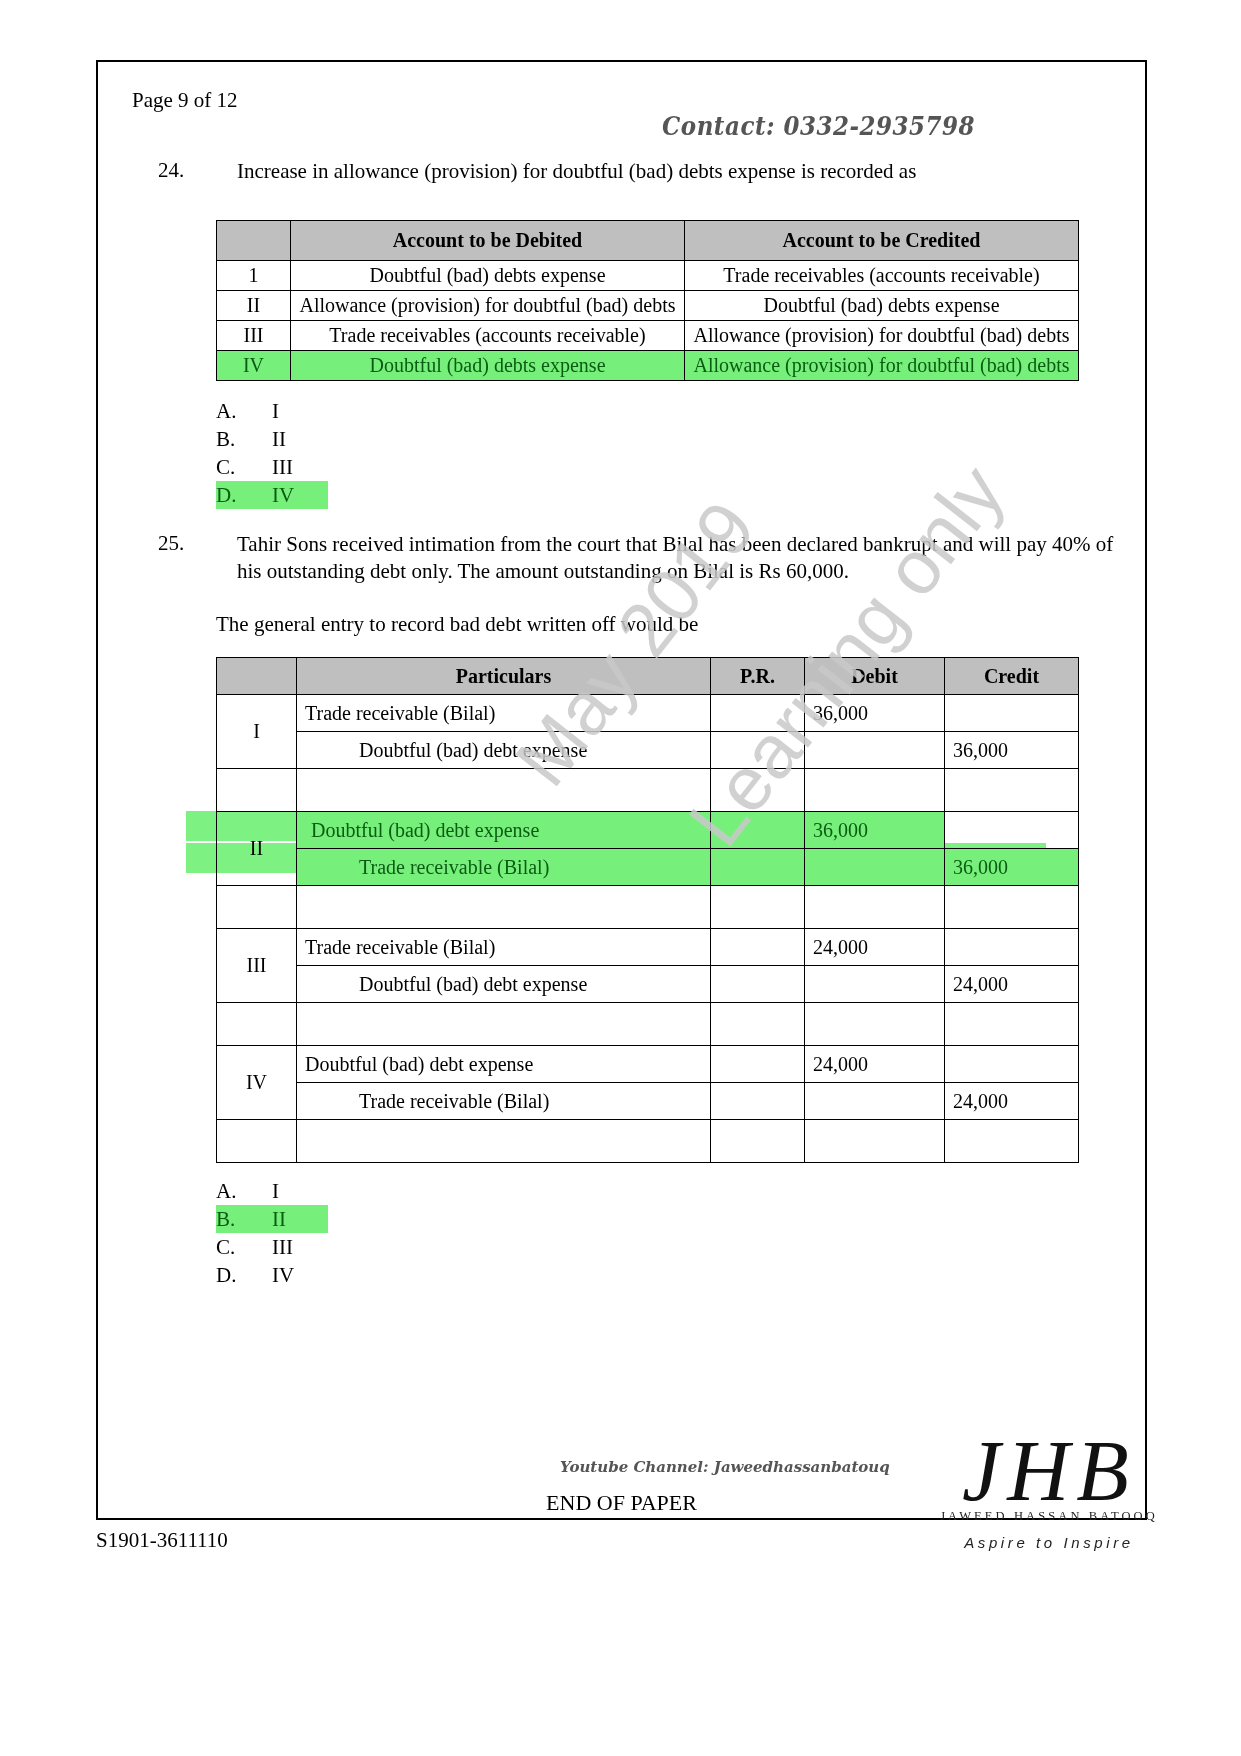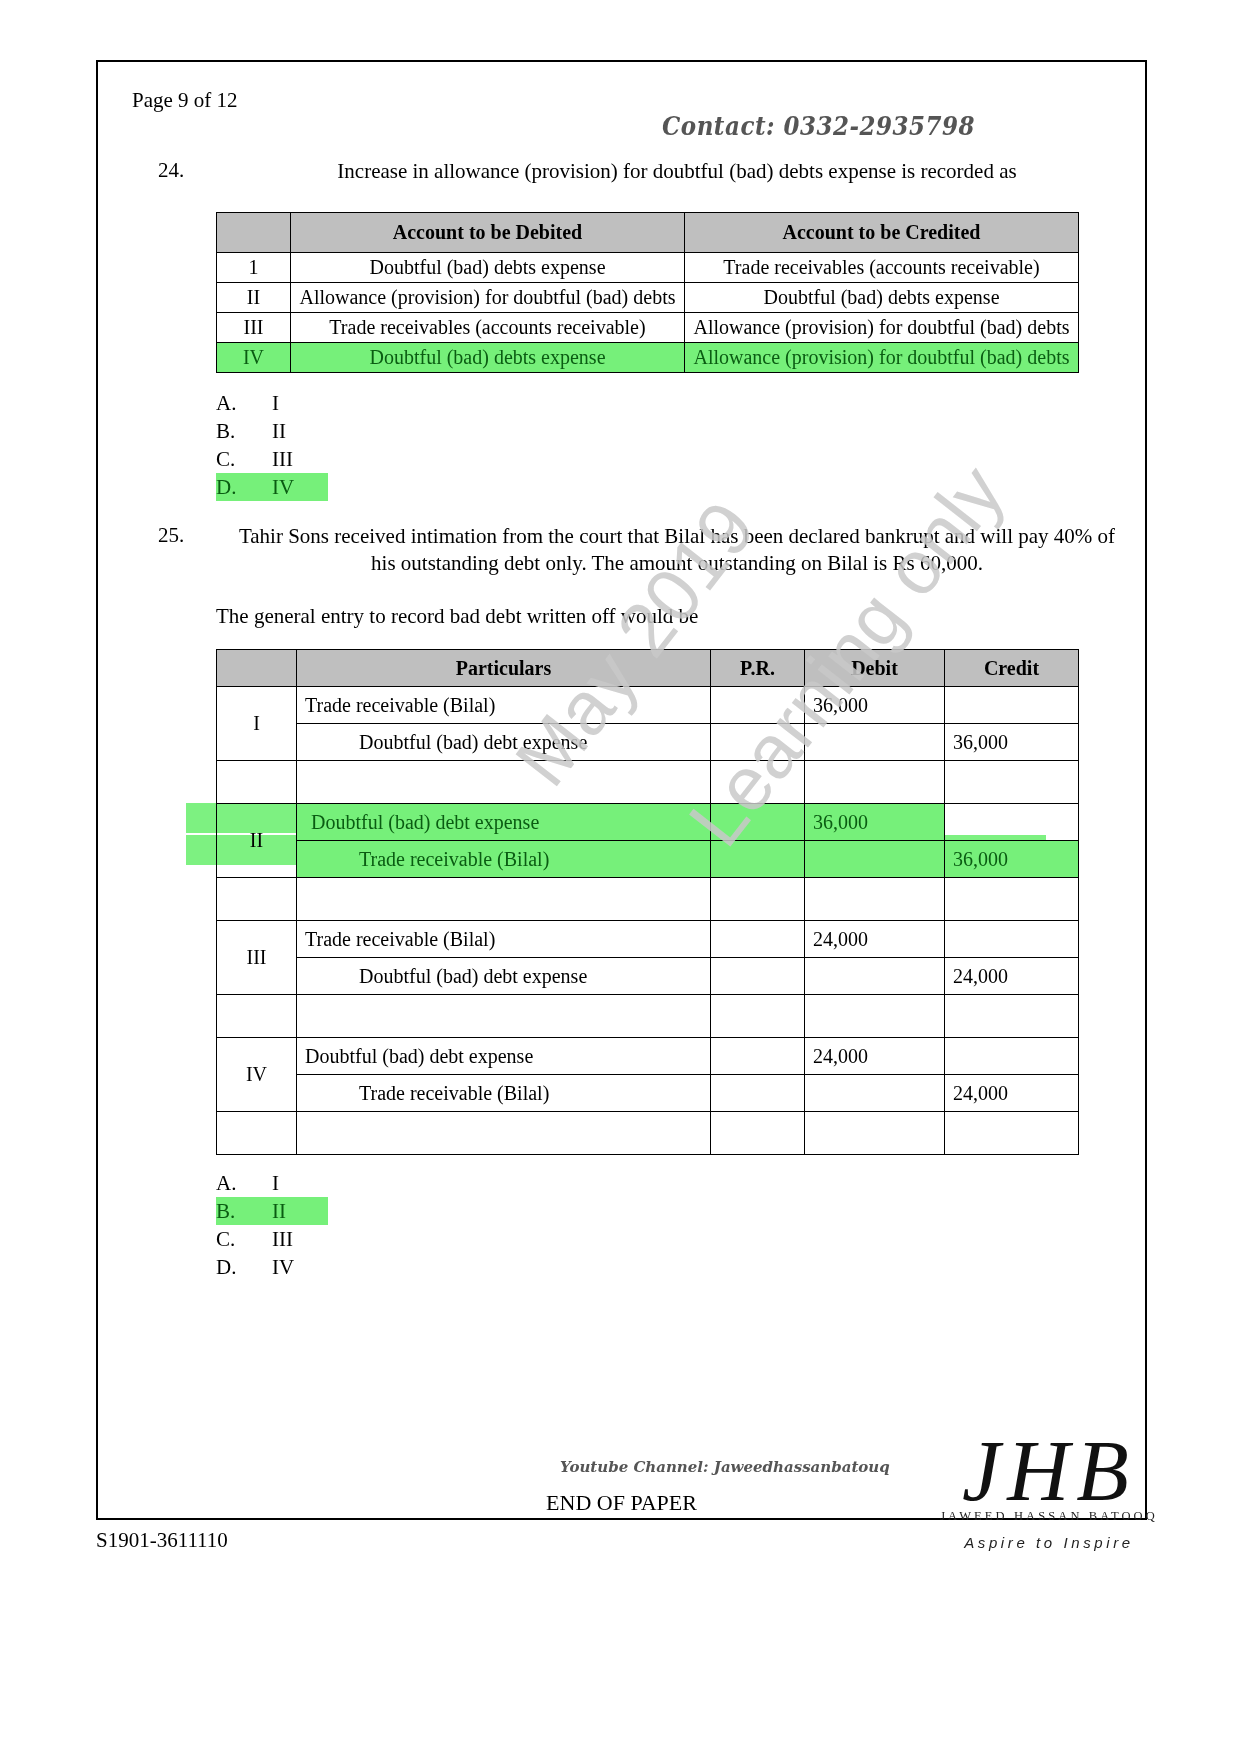--- a/index.html
+++ b/index.html
@@ -36,28 +36,28 @@
     font-family:"DejaVu Serif",serif;
     font-style:italic;
     font-size:23px;
     letter-spacing:.5px;
     color:#555;
     font-weight:600;
     transform:scaleY(1.12);
   }
 
   
-  .q{position:relative;margin-top:6px;text-align:center;}
+  .q{position:relative;margin-top:6px;}
   .q-num{position:absolute;left:32px;top:0;font-size:21px;}
   .q-body{margin-left:111px;font-size:21px;line-height:1.32;}
   .q-sub{margin-left:90px;font-size:21px;margin-top:26px;}
 
   
   table{border-collapse:collapse;font-size:20px;}
-  .tbl{margin:26px 0 0 90px;width:862px;table-layout:fixed;}
+  .tbl{margin:34px 0 0 90px;width:862px;table-layout:fixed;}
   td,th{border:1.5px solid #000;padding:3px 6px;vertical-align:middle;}
   .hdr-cell{background:#bfbfbf;font-weight:bold;text-align:center;font-size:20px;padding:8px 6px;}
   .rn{text-align:center;width:74px;}
   .ctr{text-align:center;}
   .hl{background:#76f07a;color:#0a5c12;}
 
   
   .t1 .c0{width:74px;}
   .t1 .c1{width:394px;}
   .t1 .c2{width:394px;}

